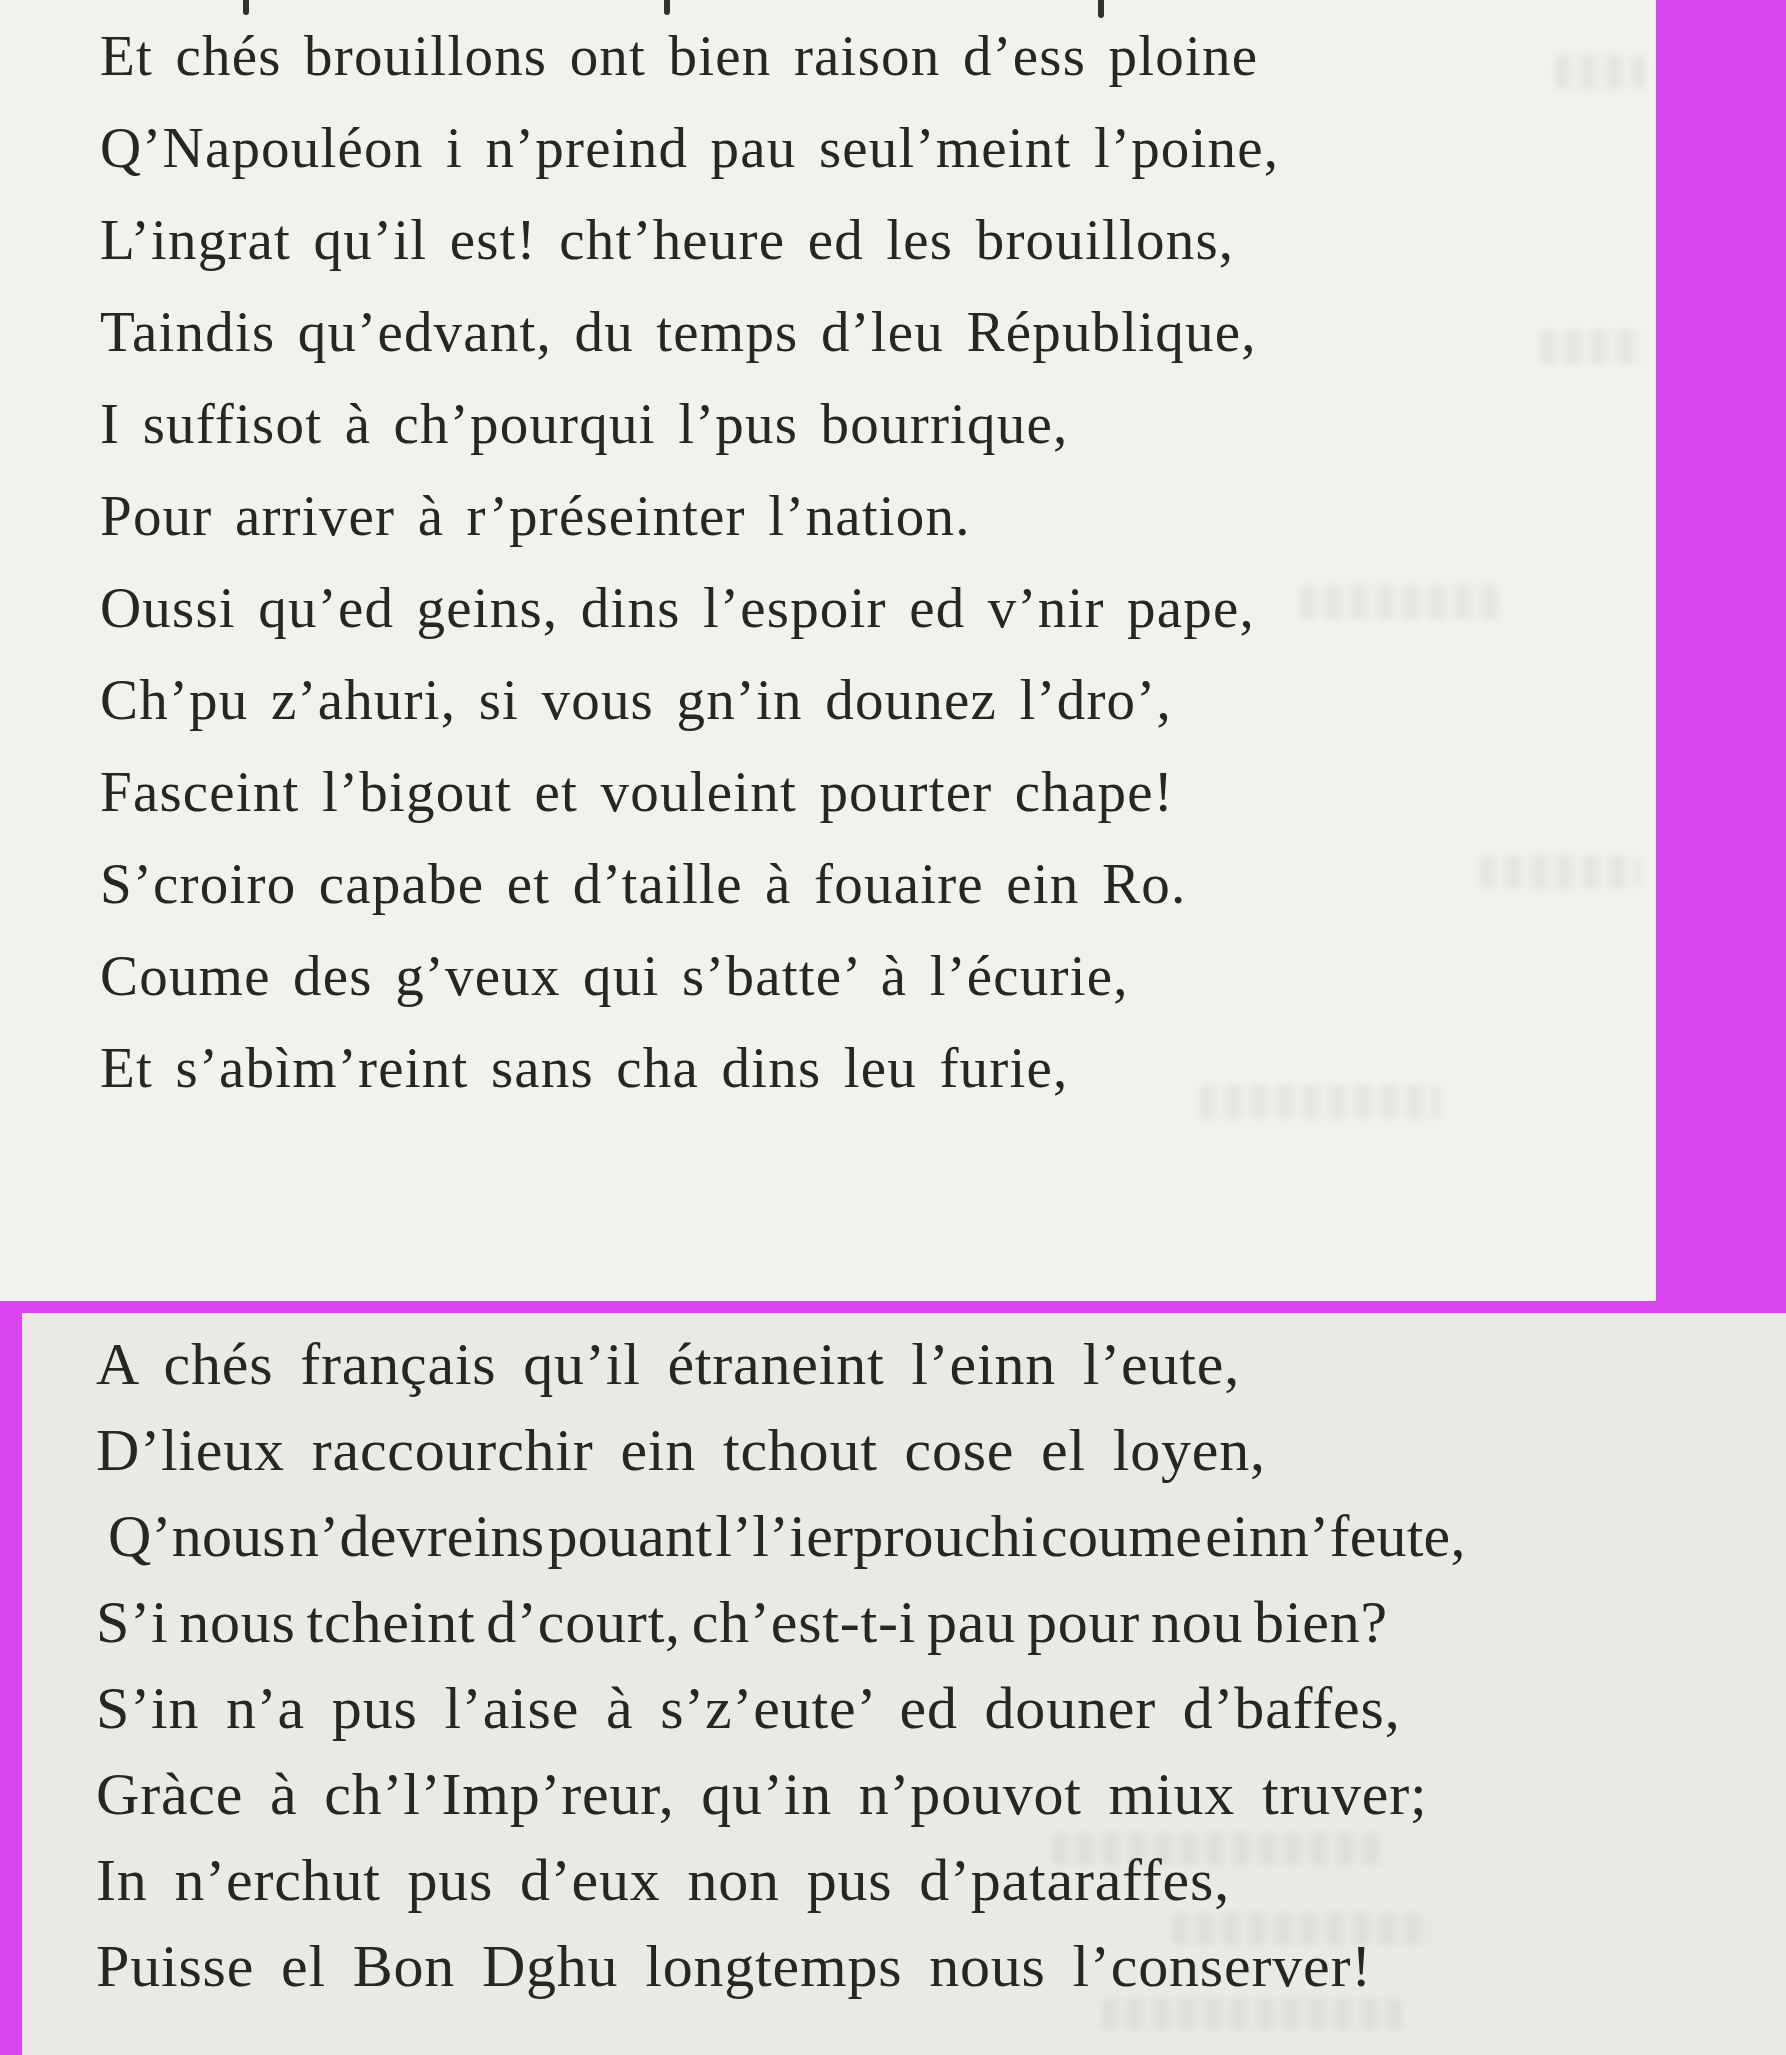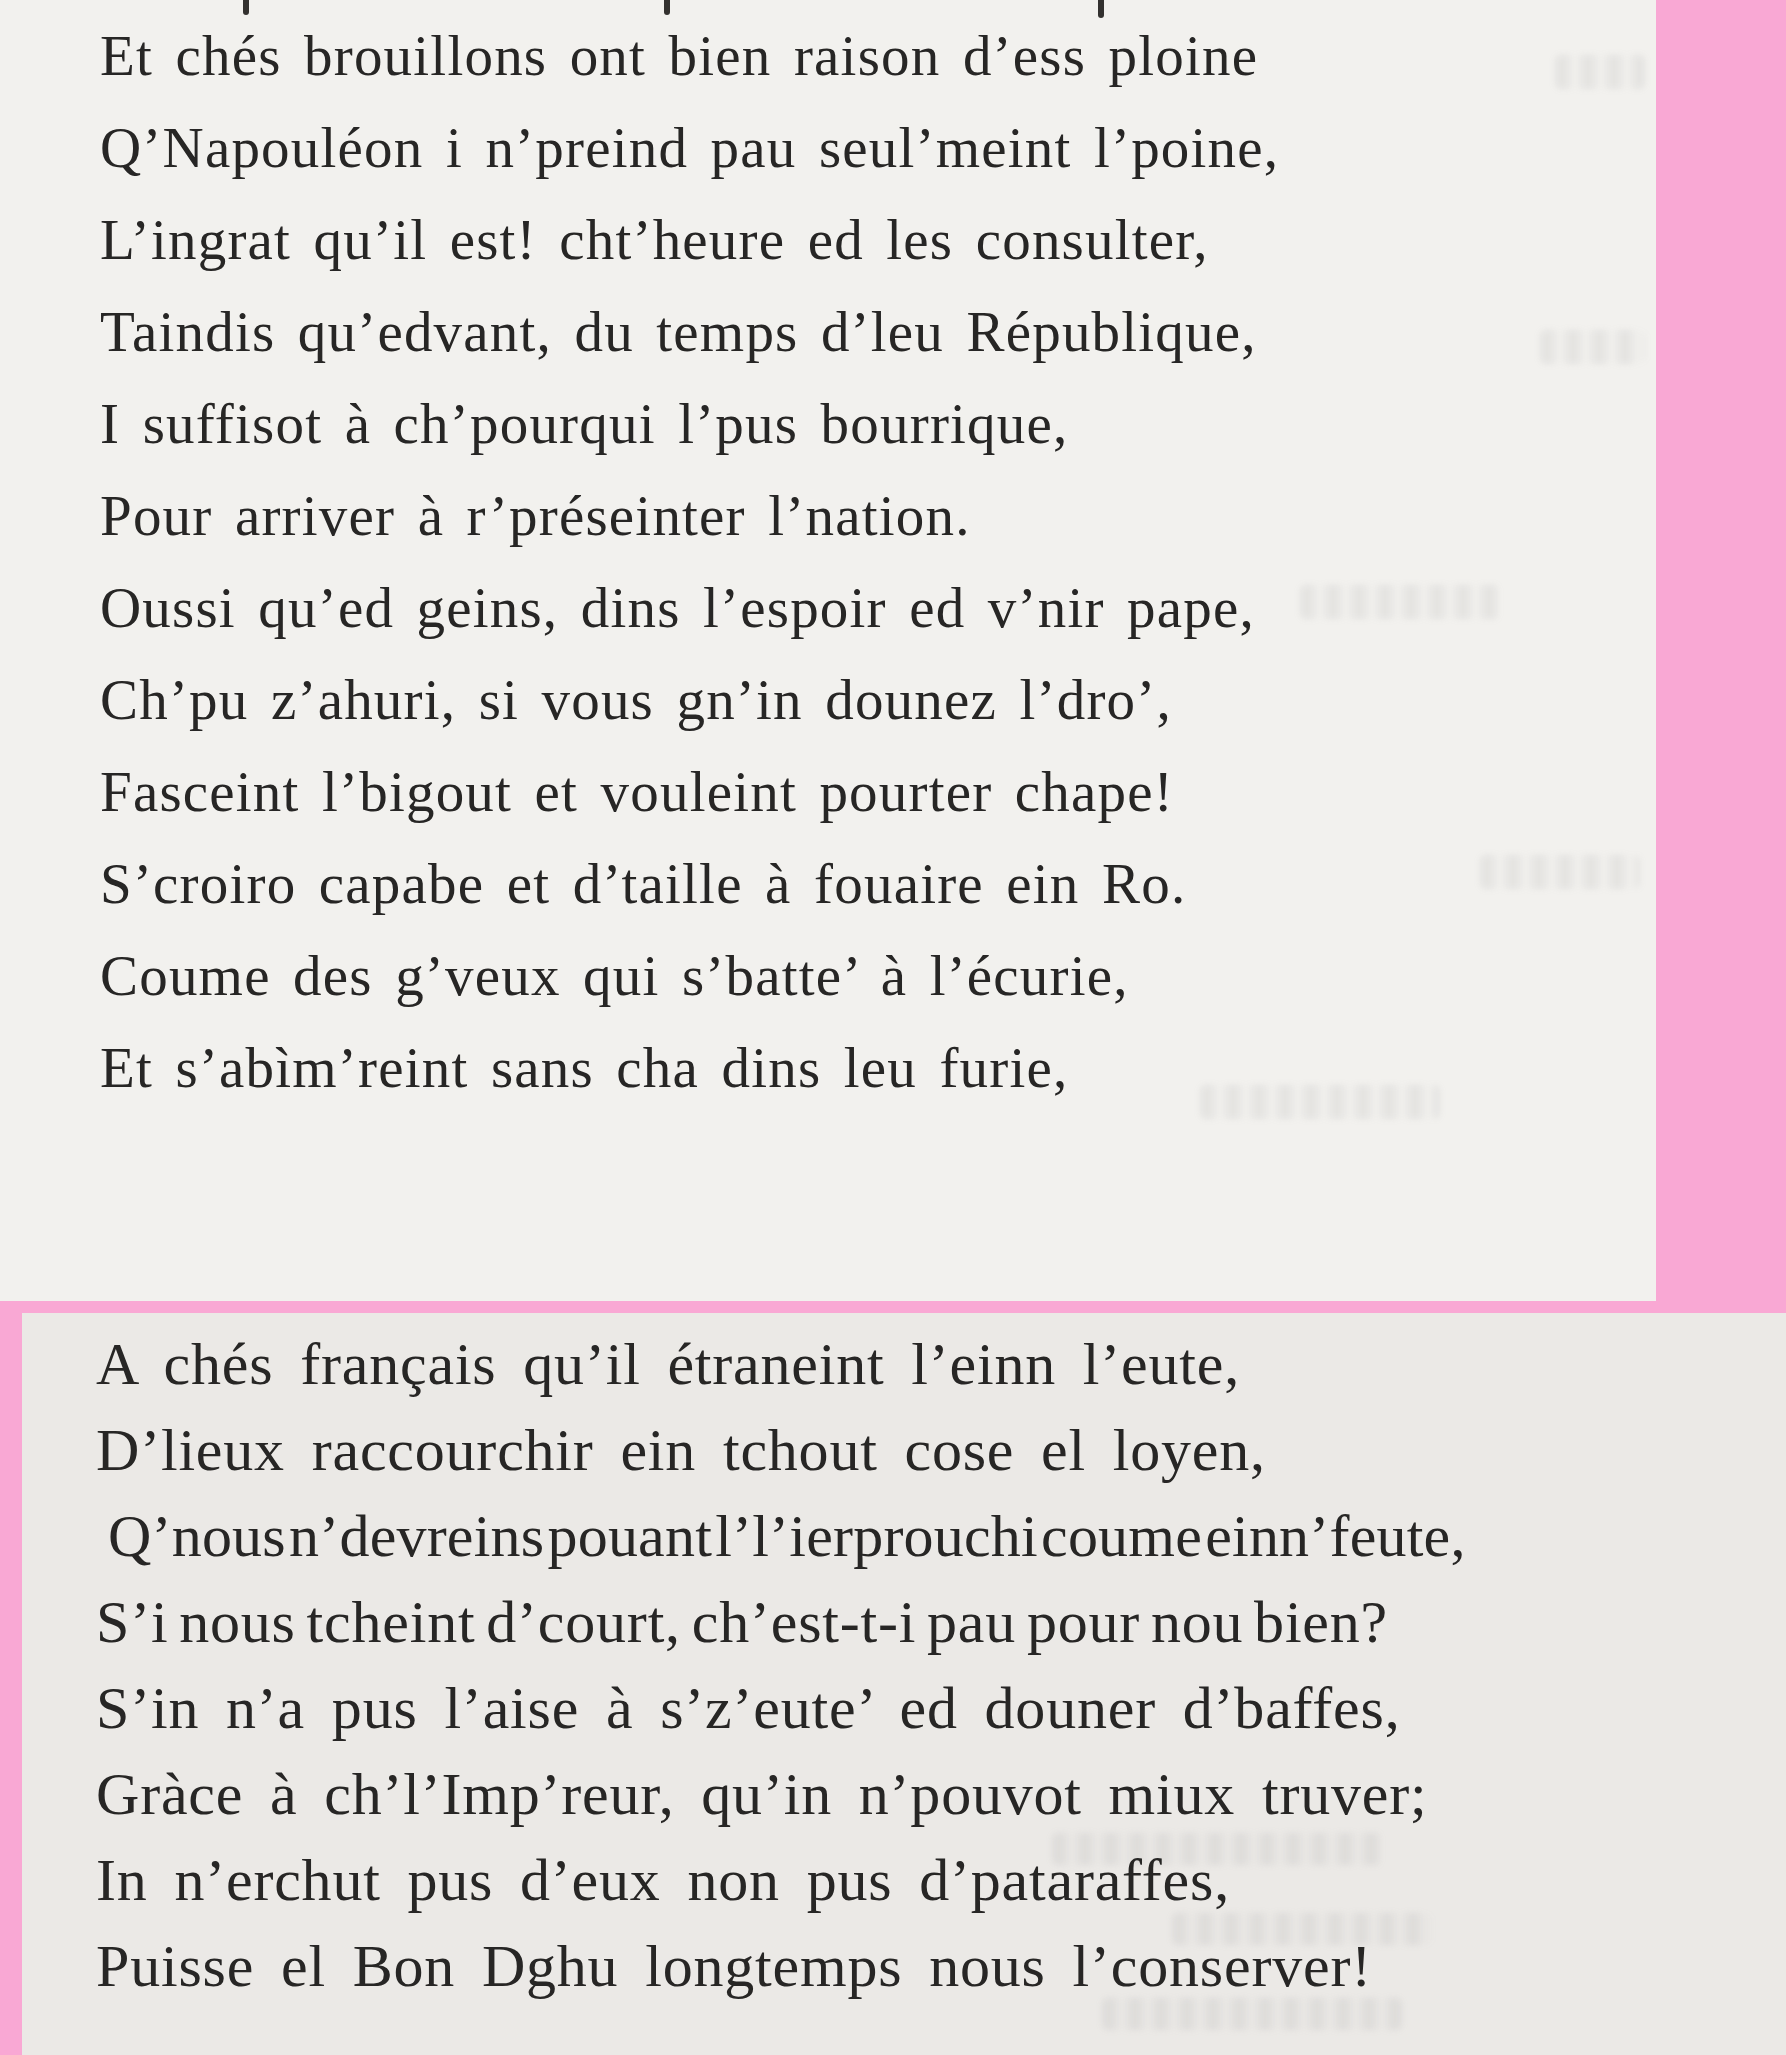--- a/index.html
+++ b/index.html
@@ -8,21 +8,21 @@
     background: #ffffff;
     width: 1786px;
     height: 2055px;
     overflow: hidden;
     font-family: "Liberation Serif", serif;
   }
   .stage {
     position: relative;
     width: 1786px;
     height: 2055px;
-    background: #f9a8d4;
+    background: #d946ef;
     text-decoration: underline;
   }
   
   .scan-top {
     position: absolute;
     left: 0; top: 0;
     width: 1656px;
     height: 1301px;
     background: #f2f1ee;
     overflow: hidden;
@@ -99,21 +99,21 @@
 
     <div class="ghost" style="left:1555px; top:55px;  width:90px; height:34px;"></div>
     <div class="ghost" style="left:1540px; top:330px; width:105px; height:34px;"></div>
     <div class="ghost" style="left:1300px; top:585px; width:200px; height:34px;"></div>
     <div class="ghost" style="left:1480px; top:855px; width:160px; height:34px;"></div>
     <div class="ghost" style="left:1200px; top:1085px; width:240px; height:34px;"></div>
 
     <div class="stanza stanza-top">
       <div class="poem-line">Et chés brouillons ont bien raison d’ess ploine</div>
       <div class="poem-line">Q’Napouléon i n’preind pau seul’meint l’poine,</div>
-      <div class="poem-line">L’ingrat qu’il est! cht’heure ed les consulter,</div>
+      <div class="poem-line">L’ingrat qu’il est! cht’heure ed les brouillons,</div>
       <div class="poem-line">Taindis qu’edvant, du temps d’leu République,</div>
       <div class="poem-line">I suffisot à ch’pourqui l’pus bourrique,</div>
       <div class="poem-line">Pour arriver à r’préseinter l’nation.</div>
       <div class="poem-line">Oussi qu’ed geins, dins l’espoir ed v’nir pape,</div>
       <div class="poem-line">Ch’pu z’ahuri, si vous gn’in dounez l’dro’,</div>
       <div class="poem-line">Fasceint l’bigout et vouleint pourter chape!</div>
       <div class="poem-line">S’croiro capabe et d’taille à fouaire ein Ro.</div>
       <div class="poem-line">Coume des g’veux qui s’batte’ à l’écurie,</div>
       <div class="poem-line">Et s’abìm’reint sans cha dins leu furie,</div>
     </div>

